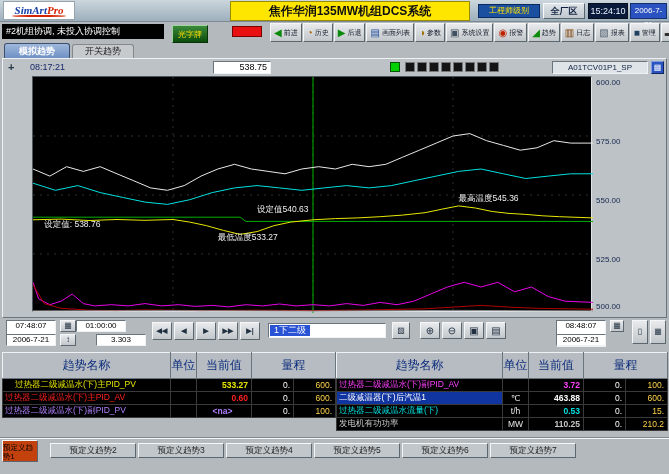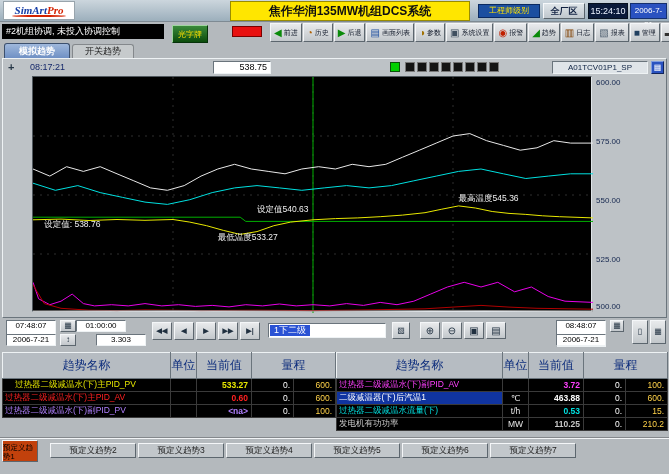--- a/index.html
+++ b/index.html
@@ -291,21 +291,21 @@
     <tr>
       <td class="tname" style="color: rgb(255, 32, 32);">过热器二级减温水(下)主PID_AV</td>
       <td class="tunit"></td>
       <td class="tval" style="color: rgb(255, 32, 32);">0.60</td>
       <td class="tmin">0.</td>
       <td class="tmax">600.</td>
     </tr>
     <tr>
       <td class="tname" style="color: rgb(176, 128, 255);">过热器二级减温水(下)副PID_PV</td>
       <td class="tunit"></td>
-      <td class="tval" style="color: rgb(176, 128, 255);">&lt;na&gt;</td>
+      <td class="tval" style="color: rgb(176, 128, 255); text-align: center;">&lt;na&gt;</td>
       <td class="tmin">0.</td>
       <td class="tmax">100.</td>
     </tr>
   </tbody>
     </table>
 </div>
 
 <div class="abs" style="left:336px;top:352px;width:331px">
   <table class="trend">
     <colgroup>

